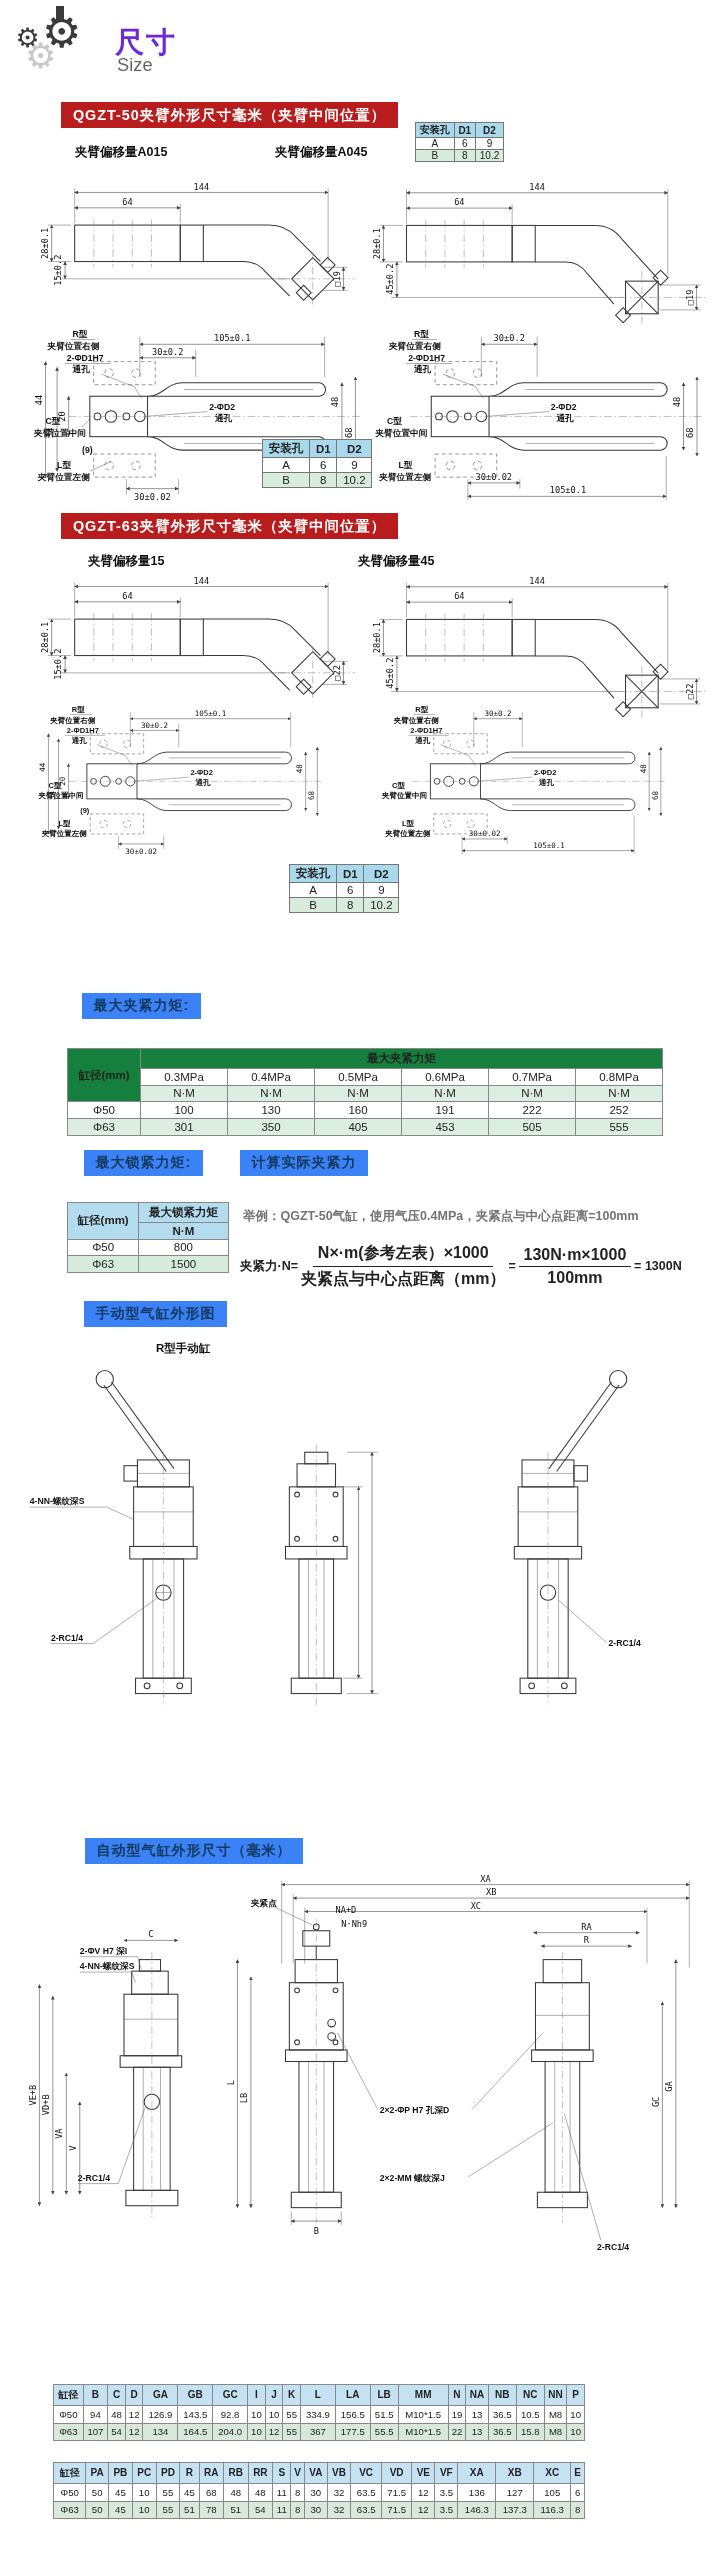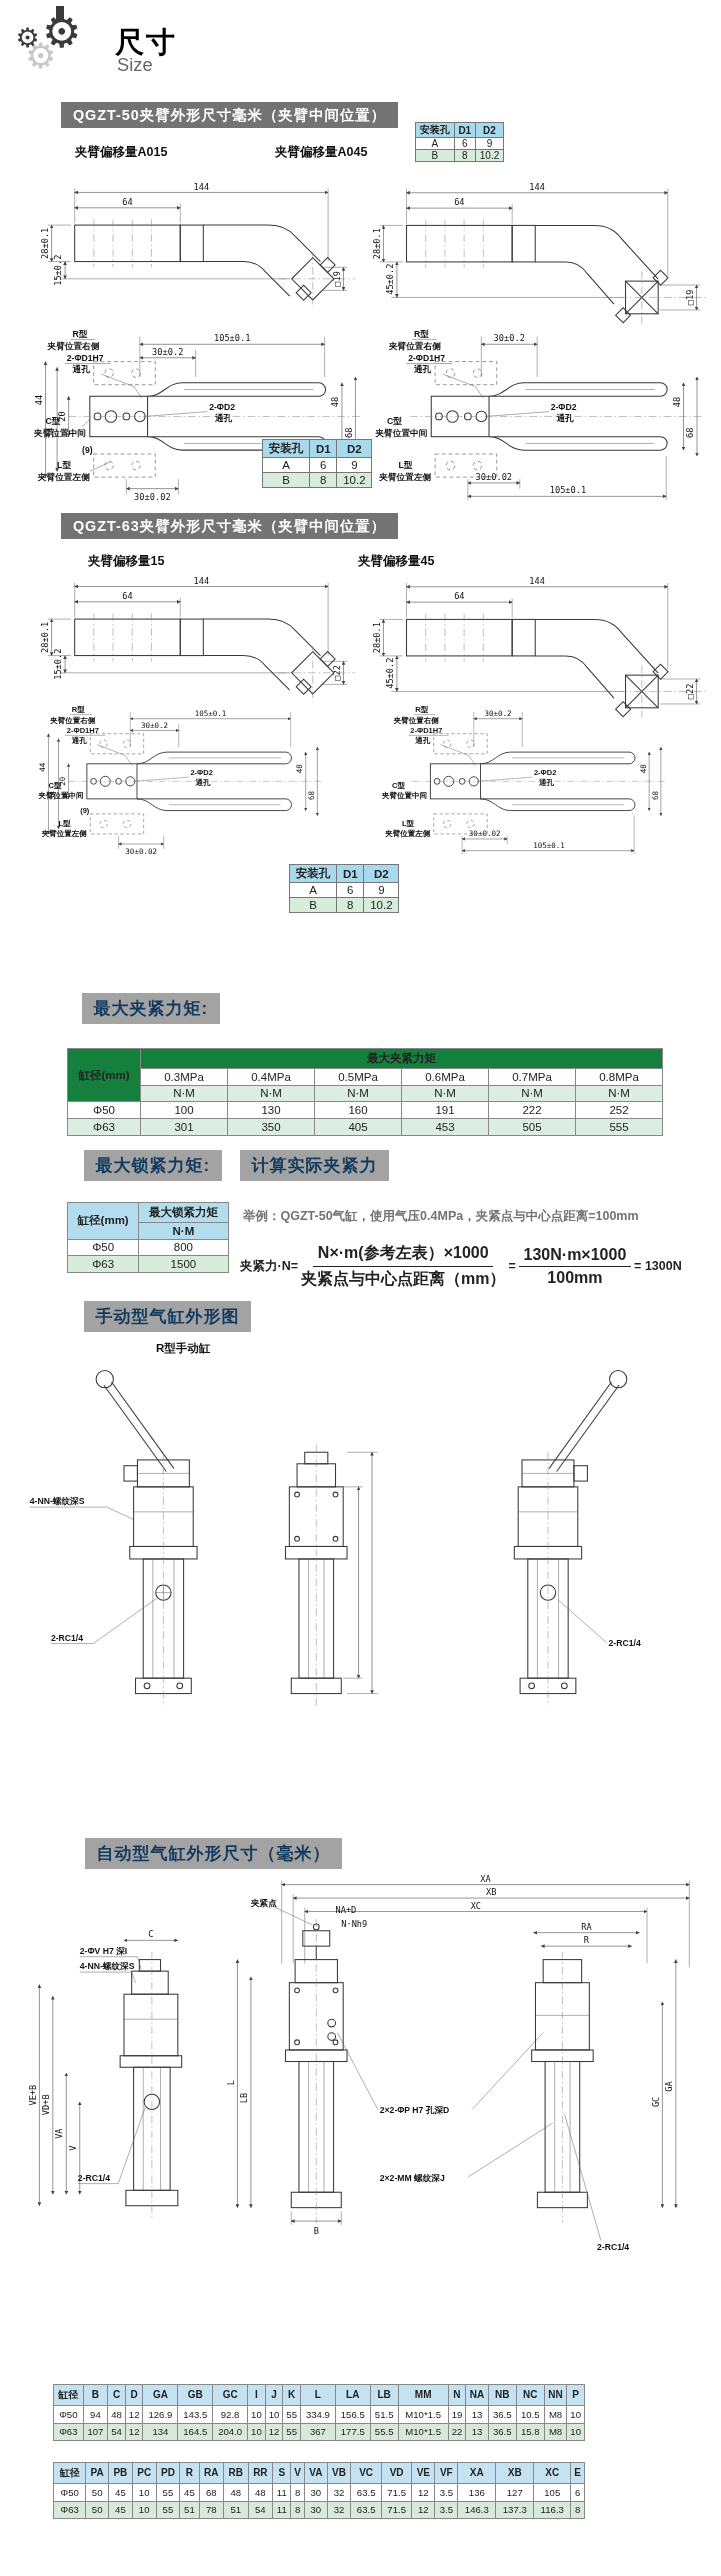--- a/index.html
+++ b/index.html
@@ -1,21 +1,21 @@
 <!DOCTYPE html>
 <html><head>
 <meta charset="utf-8">
 <style>
 html,body{margin:0;padding:0}
 body{width:721px;height:2576px;position:relative;background:#fff;font-family:"Liberation Sans",sans-serif;color:#222;overflow:hidden}
 .abs{position:absolute}
-.banner{position:absolute;width:337px;height:26px;background:#737373;color:#fff;font-weight:bold;font-size:14.4px;text-align:center;line-height:26px;letter-spacing:1px}
-.badge{position:absolute;background:#a3a3a3;color:#12395E;font-weight:bold;font-size:17px;padding:3.8px 11.5px;letter-spacing:1px}
+.banner{position:absolute;width:337px;height:26px;background:#b91c1c;color:#fff;font-weight:bold;font-size:14.4px;text-align:center;line-height:26px;letter-spacing:1px}
+.badge{position:absolute;background:#3b82f6;color:#12395E;font-weight:bold;font-size:14px;padding:3.8px 11.5px;letter-spacing:1px}
 .lbl{position:absolute;font-size:12.5px;font-weight:bold;color:#111}
-.ttl-cn{font-size:29px;font-weight:bold;color:#000000;letter-spacing:1.9px}
+.ttl-cn{font-size:29px;font-weight:bold;color:#6d28d9;letter-spacing:1.9px}
 .ttl-en{font-size:18.3px;color:#666}
 .gear{position:absolute;color:#3a3a3a;line-height:1}
 .gear.lt{color:#c8c8c8}
 table{border-collapse:collapse;text-align:center}
 .mtable{position:absolute;font-size:11.5px;background:#fff}
 .mtable td{border:1px solid #777;padding:1px 5.8px}
 .mtable{border-top:1.9px solid #666;border-bottom:1.9px solid #666}
 .mtable .hd{background:#A9D9EC;font-weight:bold}
 .mtable tr.g td{background:#D8ECDC}
 .mtable.sm{font-size:10px}

